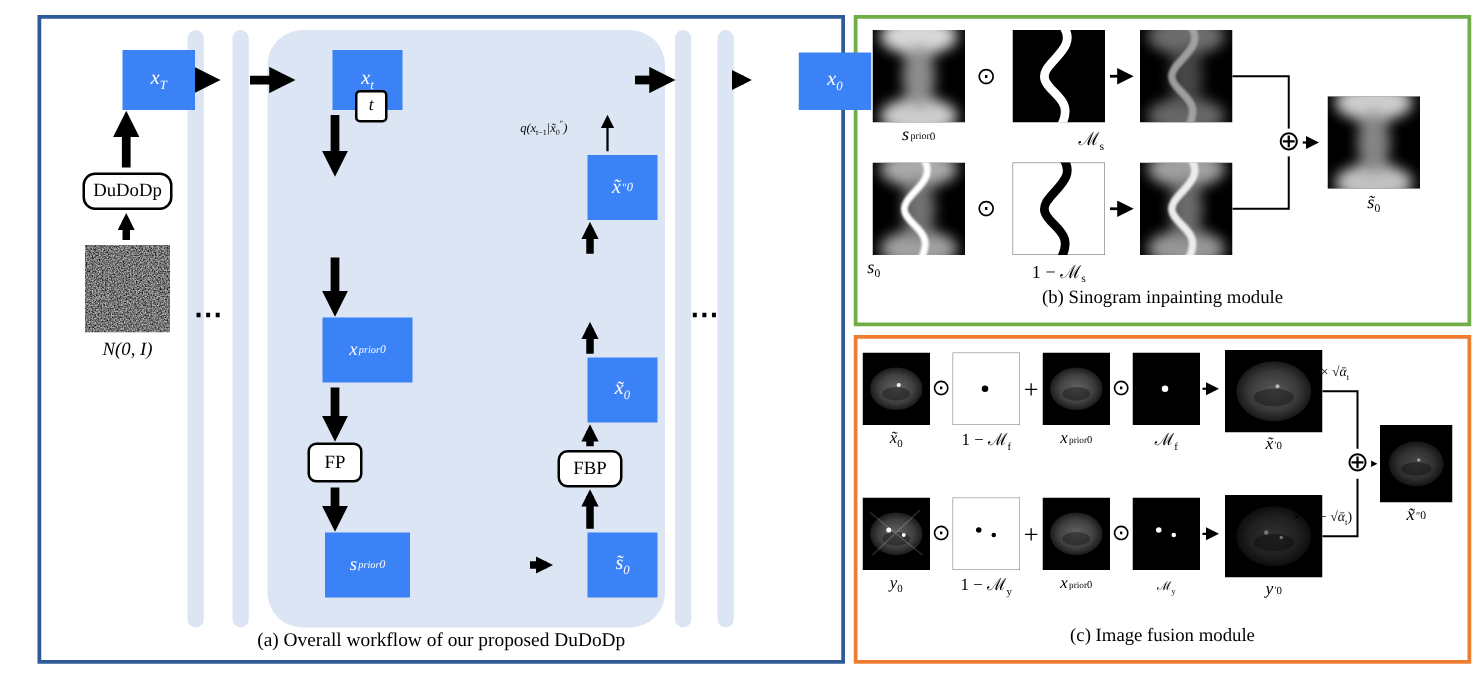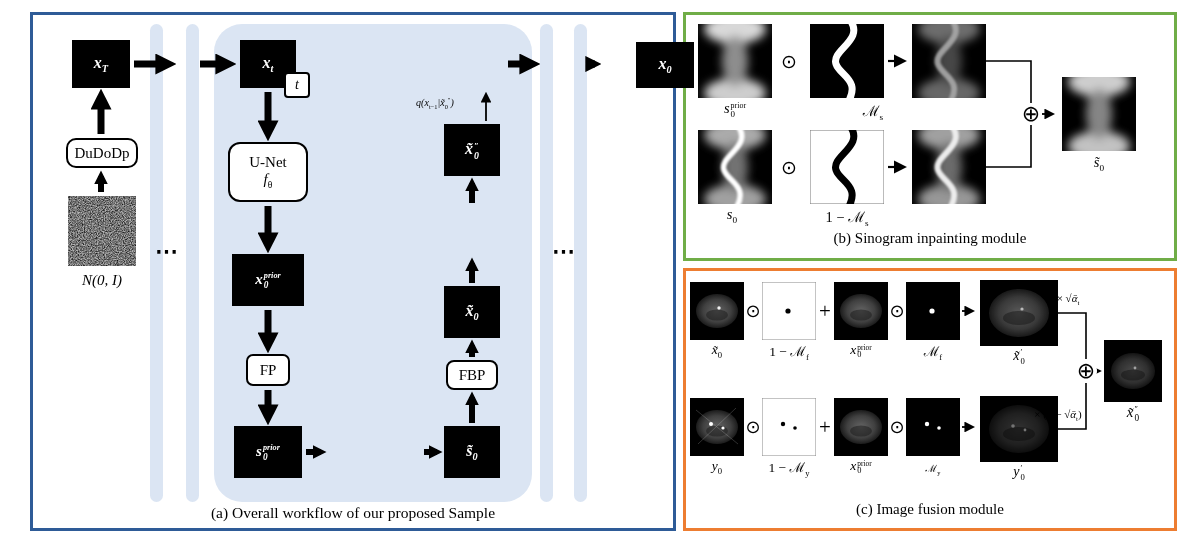--- a/index.html
+++ b/index.html
@@ -2,33 +2,33 @@
 <html><head>
 <meta charset="utf-8">
 <style>
   html,body{margin:0;padding:0;background:#fff;}
   .canvas{position:relative;width:1184px;height:546px;background:#fff;overflow:hidden;
           font-family:"Liberation Serif","DejaVu Serif",serif;}
   .panel{position:absolute;box-sizing:border-box;background:transparent;}
   .lane{position:absolute;background:#dbe5f3;z-index:1;}
   .overlay{position:absolute;left:0;top:0;z-index:2;pointer-events:none;}
   
-  .bb{position:absolute;background:#000000;color:#fff;display:flex;align-items:center;justify-content:center;
-      font-weight:bold;font-style:italic;font-size:16px;z-index:3;}
+  .bb{position:absolute;background:#3b82f6;color:#fff;display:flex;align-items:center;justify-content:center;
+      font-weight:normal;font-style:italic;font-size:16px;z-index:3;margin-left:26px;}
   
   .wb{position:absolute;background:#fff;border:2.5px solid #000;box-sizing:border-box;display:flex;
       flex-direction:column;align-items:center;justify-content:center;font-size:15px;color:#000;z-index:3;}
   .cbox{position:absolute;color:#fff;display:flex;flex-direction:column;align-items:center;justify-content:center;
       font-family:"Liberation Sans","DejaVu Sans",sans-serif;font-weight:bold;font-size:13px;line-height:1.18;
       border-radius:6px;z-index:3;text-align:center;}
   .lbl{position:absolute;text-align:center;color:#000;font-size:14.5px;z-index:3;white-space:nowrap;}
   .lbl i, .bb i, .wb i{font-style:italic;}
   sub{font-size:0.64em;}
   sup{font-size:0.64em;}
-  .stk{display:inline-flex;flex-direction:column;align-items:flex-start;line-height:1.02;margin-left:1px;
+  .stk{display:inline-flex;flex-direction:row;align-items:flex-start;line-height:1.02;margin-left:1px;
        transform:translateY(1px);vertical-align:middle;text-align:right;}
   .stk .sp{font-size:0.55em;}
   .stk .sb{font-size:0.62em;}
   .dots{position:absolute;font-weight:bold;font-size:23px;letter-spacing:1px;text-align:center;z-index:3;color:#000;}
   .odot{position:absolute;font-family:"DejaVu Sans",sans-serif;font-size:19px;line-height:22px;text-align:center;z-index:3;color:#000;}
   .plus{position:absolute;font-size:21px;line-height:26px;text-align:center;z-index:3;color:#000;}
   .oplus{position:absolute;width:22px;height:22px;background:#fff;border-radius:50%;
          font-family:"DejaVu Sans",sans-serif;font-size:22px;line-height:22px;text-align:center;z-index:4;color:#000;}
   .caption{position:absolute;text-align:center;font-size:15.5px;color:#000;z-index:3;}
   .imgbox{position:absolute;z-index:3;line-height:0;}
@@ -132,24 +132,20 @@
   <div class="dots" style="left:141px;top:238px;width:52px;">⋯</div>
   <div class="dots" style="left:538px;top:238px;width:52px;">⋯</div>
 
   <div class="bb" style="left:240px;top:40px;width:56px;height:48px;">
     <span><i>x</i><sub>t</sub></span>
   </div>
   <div class="wb" style="left:284px;top:72px;width:26px;height:26px;border-width:2px;border-radius:4px;font-size:14px;z-index:4;">
     <i>t</i>
   </div>
 
-  <div class="wb" style="left:228px;top:142px;width:80px;height:60px;border-radius:12px;">
-    <span>U-Net</span>
-    <span><i>f</i><sub>θ</sub></span>
-  </div>
 
   <div class="bb" style="left:232px;top:254px;width:72px;height:52px;font-size:15px;">
     <span><i>x</i><span class="stk">
           <span class="sp">prior</span>
           <span class="sb">0</span>
         </span></span>
   </div>
 
   <div class="wb" style="left:246px;top:354px;width:44px;height:32px;border-radius:7px;">
     <span>FP</span>
@@ -181,25 +177,25 @@
           <span class="sp" style="font-style:normal">″</span>
           <span class="sb">0</span>
         </span></span>
   </div>
 
   <div class="lbl" style="left:392px;top:96px;width:86px;font-size:10px;">
     <i>q(x</i><sub>t−1</sub><i>|x̃</i><sub>0</sub><sup>″</sup><i>)</i>
   </div>
 
 
-  <div class="bb" style="left:636px;top:42px;width:58px;height:46px;">
+  <div class="bb" style="left:613px;top:42px;width:58px;height:46px;">
     <span><i>x</i><sub>0</sub></span>
   </div>
 
-  <div class="caption" style="left:30px;top:504px;width:646px;">(a) Overall workflow of our proposed Sample</div>
+  <div class="caption" style="left:30px;top:504px;width:646px;">(a) Overall workflow of our proposed DuDoDp</div>
 
   <div class="panel" style="left:683px;top:12px;width:494px;height:249px;border:3px solid #70ad47;"></div>
 
   <div class="imgbox" style="left:698px;top:24px;">
     <svg width="74" height="74" viewBox="0 0 74 74">
       <rect width="74" height="74" fill="#000"></rect>
       <g filter="url(#blur5)">
         <ellipse cx="37" cy="5" rx="31" ry="15" fill="#d9d9d9"></ellipse>
         <ellipse cx="37" cy="69" rx="31" ry="15" fill="#cdcdcd"></ellipse>
         <ellipse cx="37" cy="37" rx="13" ry="25" fill="#8d8d8d"></ellipse>
@@ -241,21 +237,21 @@
     <svg width="74" height="74" viewBox="0 0 74 74">
       <rect width="74" height="74" fill="#000"></rect>
       <g filter="url(#blur5)" opacity="0.85">
         <ellipse cx="37" cy="5" rx="31" ry="15" fill="#c9c9c9"></ellipse>
         <ellipse cx="37" cy="69" rx="31" ry="15" fill="#bdbdbd"></ellipse>
         <ellipse cx="37" cy="37" rx="13" ry="25" fill="#868686"></ellipse>
       </g>
       <path d="M40,-4 C55,16 21,26 26,40 C30,52 52,56 37,80" fill="none" stroke="#fff" stroke-width="5.5" stroke-linecap="round" filter="url(#blur1)"></path>
     </svg>
   </div>
-  <div class="lbl" style="left:685px;top:206px;width:94px;">
+  <div class="lbl" style="left:652px;top:206px;width:94px;">
     <i>s</i><sub>0</sub>
   </div>
 
   <div class="odot" style="left:778px;top:156px;width:22px;">⊙</div>
 
   <div class="imgbox" style="left:810px;top:130px;">
     <svg width="74" height="74" viewBox="0 0 74 74">
       <rect width="74" height="74" fill="#fff" stroke="#777" stroke-width="1"></rect>
       <path d="M40,-4 C55,16 21,26 26,40 C30,52 52,56 37,80" fill="none" stroke="#000" stroke-width="7" stroke-linecap="round"></path>
     </svg>

